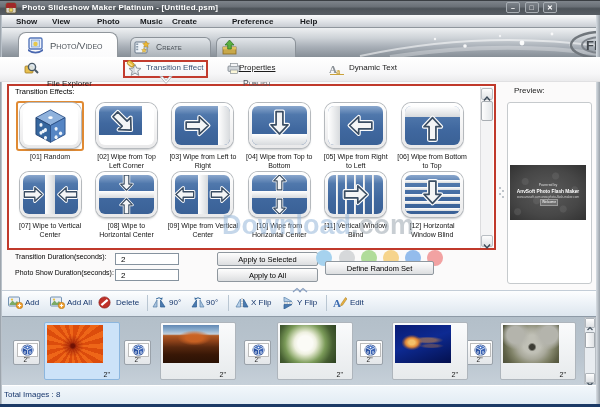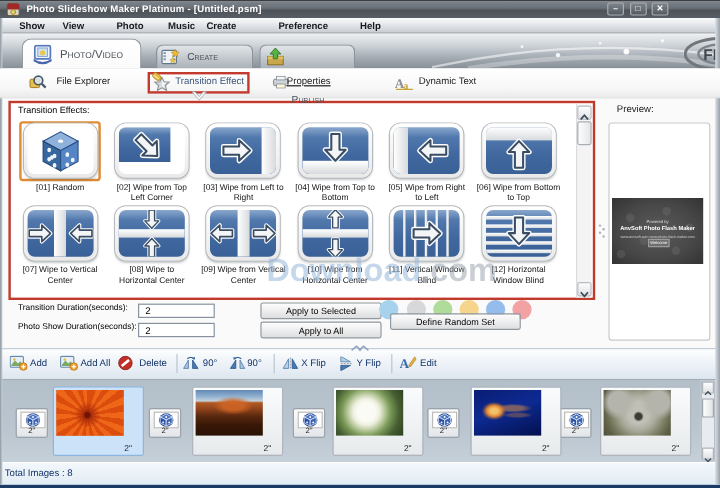--- a/index.html
+++ b/index.html
@@ -173,21 +173,21 @@
   <path d="M8.5,0 L13,5 L10.3,5 L10.3,9 L6.7,9 L6.7,5 L4,5 Z" fill="#5ab040" stroke="#2a7020" stroke-width="0.7"></path>
 </svg>
 <div class="abs tabtxt" style="left:243px;top:41.5px;z-index:4;font-size:8.5px;margin-top:36px;">Publish</div>
 
 <div class="abs" id="subbar"></div>
 <svg class="abs" style="left:24px;top:62px;z-index:3" width="15" height="13" viewBox="0 0 15 13">
   <rect x="1" y="4" width="8" height="7" rx="1" fill="#e8c050" stroke="#a07820" stroke-width="0.8"></rect>
   <circle cx="8" cy="5" r="3.6" fill="#dce8f2" fill-opacity="0.85" stroke="#4a5a66" stroke-width="1.4"></circle>
   <line x1="10.8" y1="7.8" x2="14" y2="11" stroke="#4a5a66" stroke-width="2"></line>
 </svg>
-<div class="abs sublabel" style="left:47px;">File Explorer</div>
+<div class="abs sublabel" style="left:47px;margin-top:16px;">File Explorer</div>
 <div class="abs" id="redbox"></div>
 <svg class="abs" style="left:126px;top:60px;z-index:6" width="18" height="17" viewBox="0 0 18 17">
   <path d="M9,4.5 l1.8,3.6 4.2,0.35 -3.2,2.8 1,4.1 -3.8-2.2 -3.8,2.2 1-4.1 -3.2-2.8 4.2-0.35 Z" fill="#d8dce0" stroke="#8a9299" stroke-width="0.9"></path>
   <path d="M9,6.5 l1.1,2.2 2.5,0.2 -1.9,1.7 0.6,2.5 -2.3-1.35 Z" fill="#f2f4f6"></path>
   <rect x="1" y="1.5" width="7.5" height="4.6" rx="2.3" transform="rotate(38 4.7 3.8)" fill="#e8b93c" stroke="#a8821e" stroke-width="0.7"></rect>
   <path d="M2,2.6 l4.2,3.2" stroke="#f6df90" stroke-width="1.3"></path>
 </svg>
 <div class="abs sublabel" style="left:146px;color:#3a5478;z-index:6">Transition Effect</div>
 <svg class="abs" style="left:159px;top:76px;z-index:7" width="14" height="9" viewBox="0 0 14 9">
   <path d="M1,0.5 L7,7.5 L13,0.5 L10.5,0.5 L7,4.5 L3.5,0.5 Z" fill="#fdfdfd" stroke="#a8aeb4" stroke-width="0.8"></path>

